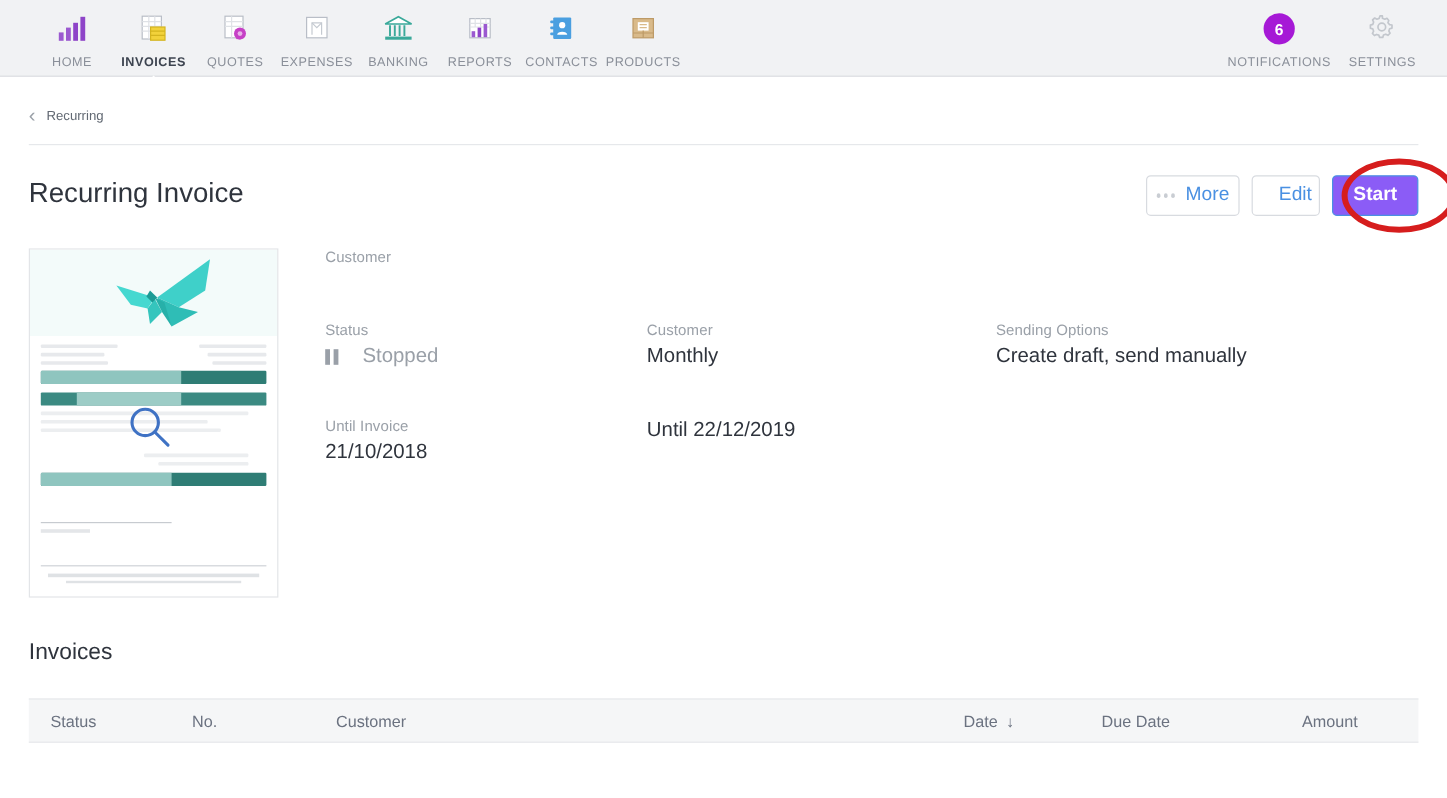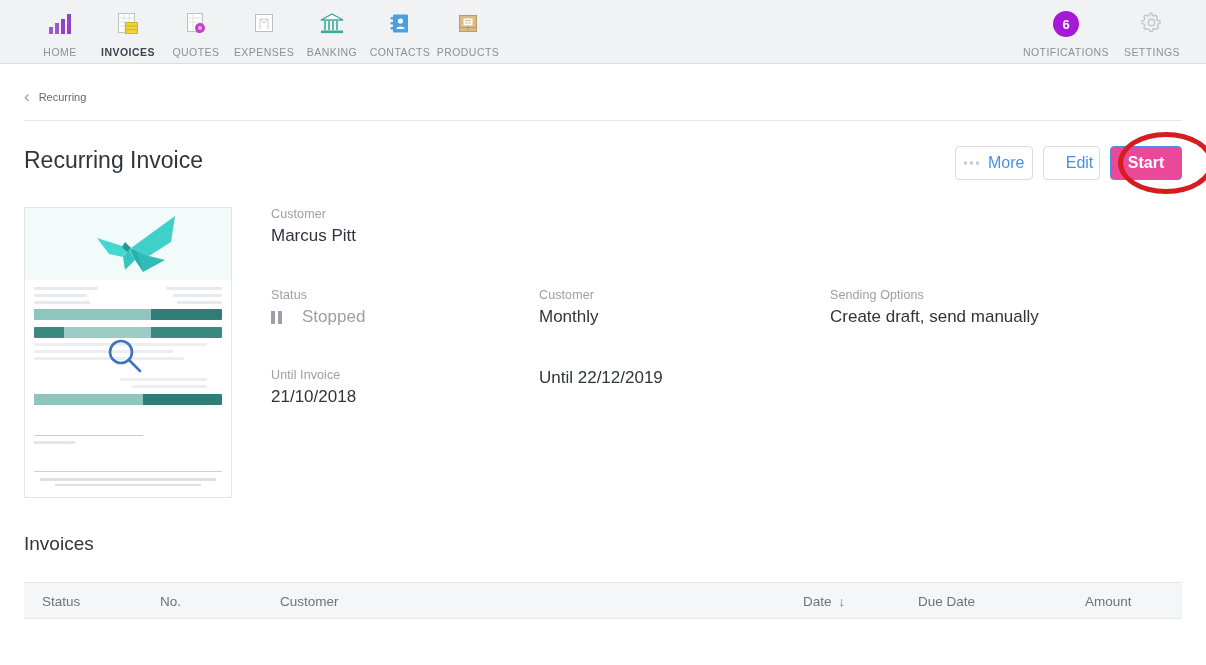--- a/index.html
+++ b/index.html
@@ -71,21 +71,21 @@
     height: 34px; border-radius: 4px; display: flex;
     align-items: center; justify-content: center;
     font-size: 16px; cursor: pointer; white-space: nowrap;
   }
   .btn-outline {
     background: #fff; border: 1px solid #d8dbe0; color: #4a90e2;
   }
   .btn-more { width: 78px; gap: 9px; }
   .btn-edit { width: 57px; padding-left: 16px; }
   .btn-primary {
-    width: 72px; background: #ec4899; border: 1px solid #4a90e2;
+    width: 72px; background: #8b5cf6; border: 1px solid #4a90e2;
     color: #ffffff; font-weight: 600;
   }
   .dots { display: flex; gap: 2.5px; }
   .dots i { width: 3.5px; height: 3.5px; border-radius: 50%; background: #c9cdd3; display: block; }
   .annot-ellipse {
     position: absolute; left: 1118px; top: 132px;
     width: 96px; height: 62px;
     border: 5px solid #d61d1d; border-radius: 50%;
     pointer-events: none;
   }
@@ -248,20 +248,38 @@
               <line x1="11" y1="9" x2="11" y2="18"></line>
               <line x1="15" y1="9" x2="15" y2="18"></line>
               <line x1="19" y1="9" x2="19" y2="18"></line>
             </g>
             <rect x="3" y="18.5" width="22" height="2.6" fill="#3aa99a"></rect>
           </svg>
         </div>
         <div class="nav-label">BANKING</div>
       </div>
 
+      <div class="nav-item">
+        <div class="nav-icon">
+          <svg width="26" height="24" viewBox="0 0 26 24">
+            <rect x="4.5" y="3.5" width="17" height="16" fill="#fff" stroke="#b9bec7"></rect>
+            <g stroke="#dfe2e6" stroke-width="1">
+              <line x1="4.5" y1="7.5" x2="21.5" y2="7.5"></line>
+              <line x1="4.5" y1="10.5" x2="21.5" y2="10.5"></line>
+              <line x1="9" y1="3.5" x2="9" y2="10.5"></line>
+              <line x1="13.5" y1="3.5" x2="13.5" y2="10.5"></line>
+              <line x1="18" y1="3.5" x2="18" y2="10.5"></line>
+            </g>
+            <rect x="6" y="14" width="3" height="5" fill="#9b59d0"></rect>
+            <rect x="11" y="11" width="3" height="8" fill="#8e44c8"></rect>
+            <rect x="16" y="8" width="3" height="11" fill="#9b59d0"></rect>
+          </svg>
+        </div>
+        <div class="nav-label">REPORTS</div>
+      </div>
 
       <div class="nav-item">
         <div class="nav-icon">
           <svg width="26" height="24" viewBox="0 0 26 24">
             <rect x="6" y="2.5" width="15" height="18" rx="1" fill="#4a9fe0"></rect>
             <g fill="#4a9fe0">
               <rect x="3.5" y="5" width="3.5" height="2.4" rx="1"></rect>
               <rect x="3.5" y="10" width="3.5" height="2.4" rx="1"></rect>
               <rect x="3.5" y="15" width="3.5" height="2.4" rx="1"></rect>
             </g>
@@ -386,21 +404,20 @@
         <line x1="24" y1="24" x2="35" y2="35" stroke="#3f72c4" stroke-width="2.6" stroke-linecap="round"></line>
       </svg>
     </div>
   </div>
 
   <div class="fields">
 
     <div class="row row-1">
       <div class="col-1">
         <div class="field-label">Customer</div>
-        <div class="field-value">Marcus Pitt</div>
       </div>
     </div>
 
     <div class="row row-2">
       <div class="col-1">
         <div class="field-label">Status</div>
         <div class="field-value muted">
           <span class="pause-icon">
               <i></i>
               <i></i>

